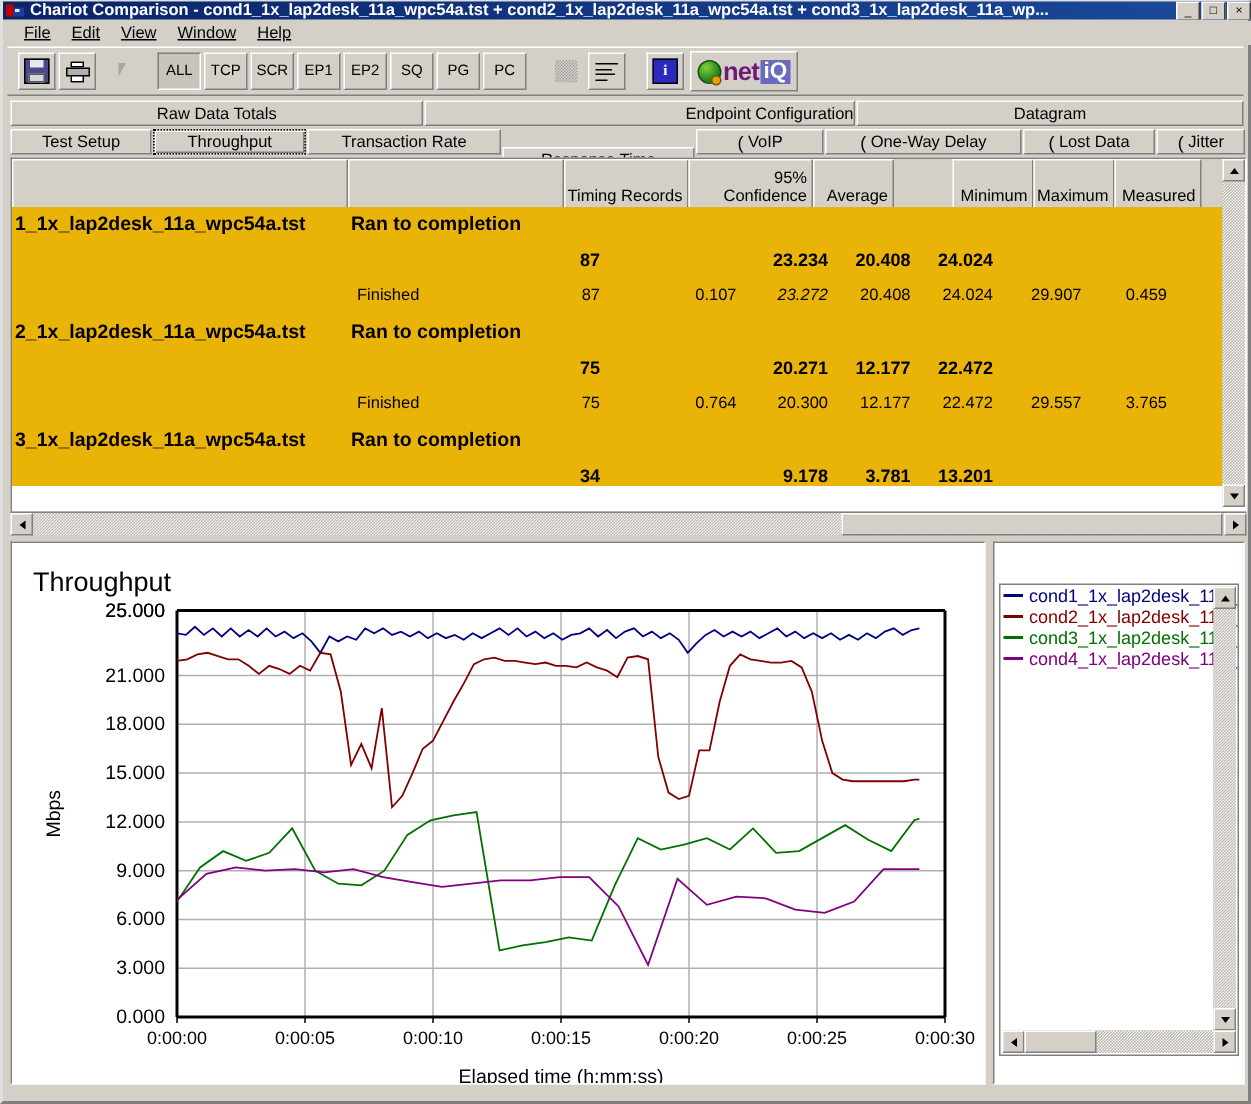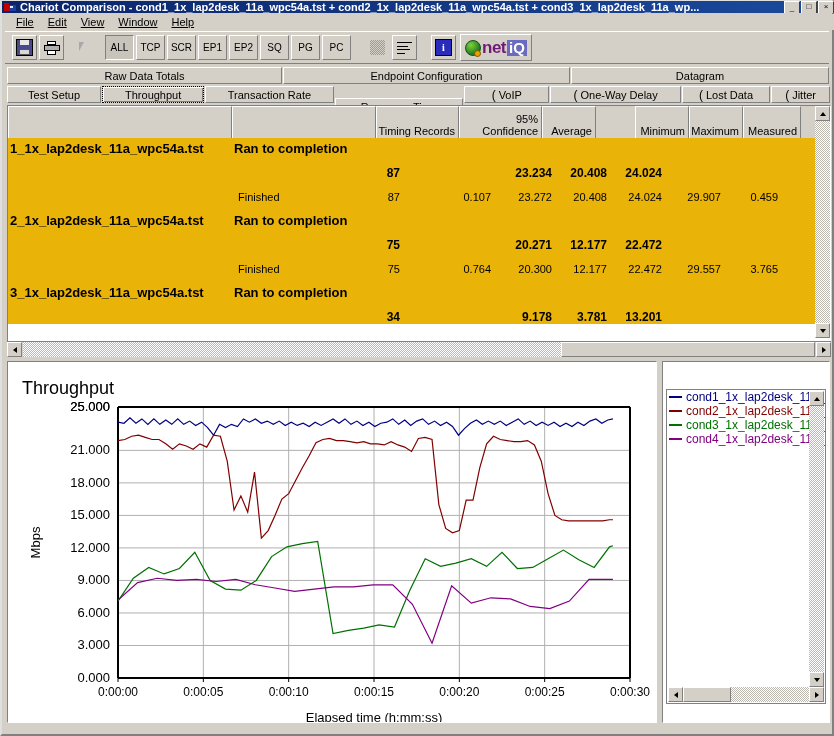--- a/index.html
+++ b/index.html
@@ -300,21 +300,21 @@
       <span class="niq-globe"></span>
       <span class="niq-net">net</span>
       <span class="niq-iq">iQ</span>
     </div>
   </div>
 
   <div class="tabrow r1">
     <div class="tab" style="width:275px;">
         <span>Raw Data Totals</span>
       </div>
-    <div class="tab" style="width:287px;">
+    <div class="tab" style="width:287px;justify-content:flex-end;">
         <span>Endpoint Configuration</span>
       </div>
     <div class="tab" style="width:258px;">
         <span>Datagram</span>
       </div>
   </div>
 
   <div class="tabrow r2">
     <div class="tab" style="width:96px;">
         <span>Test Setup</span>
@@ -382,21 +382,21 @@
         <div class="cell" style="left:300px;width:92px;">87</div>
         <div class="cell" style="left:400px;width:83px;"></div>
         <div class="cell" style="left:490px;width:54px;">23.234</div>
         <div class="cell" style="left:545px;width:54px;">20.408</div>
         <div class="cell" style="left:600px;width:54px;">24.024</div>
       </div>
       <div class="detrow">
         <div class="fin" style="left:230px;">Finished</div>
         <div class="cell" style="left:300px;width:92px;">87</div>
         <div class="cell" style="left:400px;width:83px;">0.107</div>
-        <div class="cell" style="left:490px;width:54px;">23.272</div>
+        <div class="cell" style="left:490px;width:54px;font-style:italic;">23.272</div>
         <div class="cell" style="left:545px;width:54px;">20.408</div>
         <div class="cell" style="left:600px;width:54px;">24.024</div>
         <div class="cell" style="left:655px;width:58px;">29.907</div>
         <div class="cell" style="left:715px;width:55px;">0.459</div>
       </div>
 
       <div class="grprow">
         <div class="name">2_1x_lap2desk_11a_wpc54a.tst</div>
         <div class="status" style="left:226px;">Ran to completion</div>
       </div>

